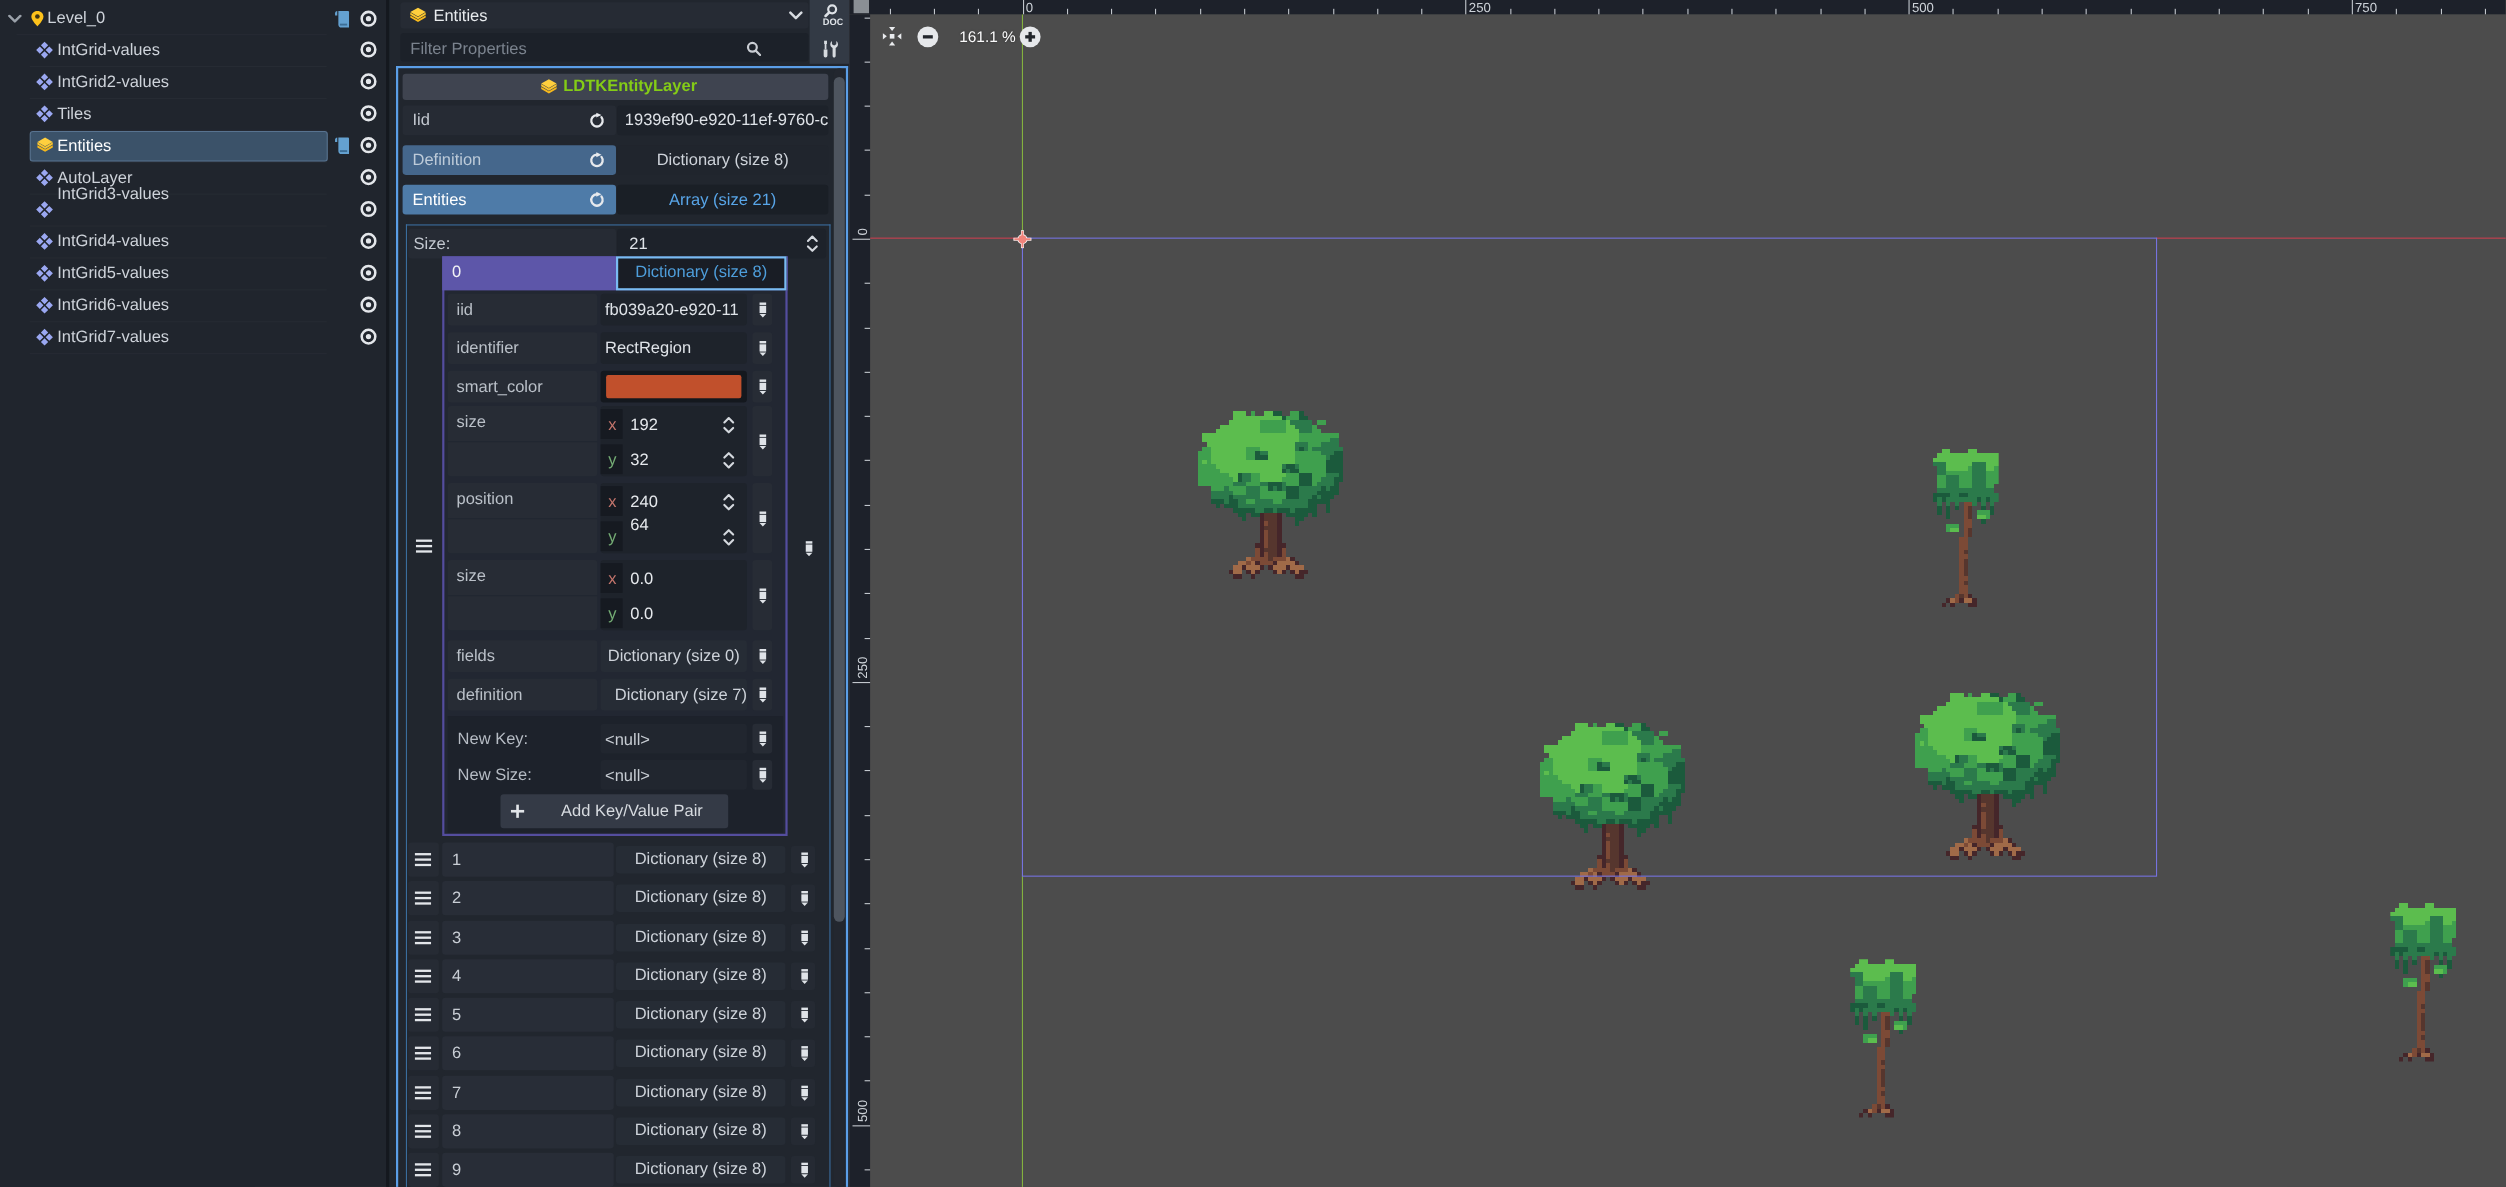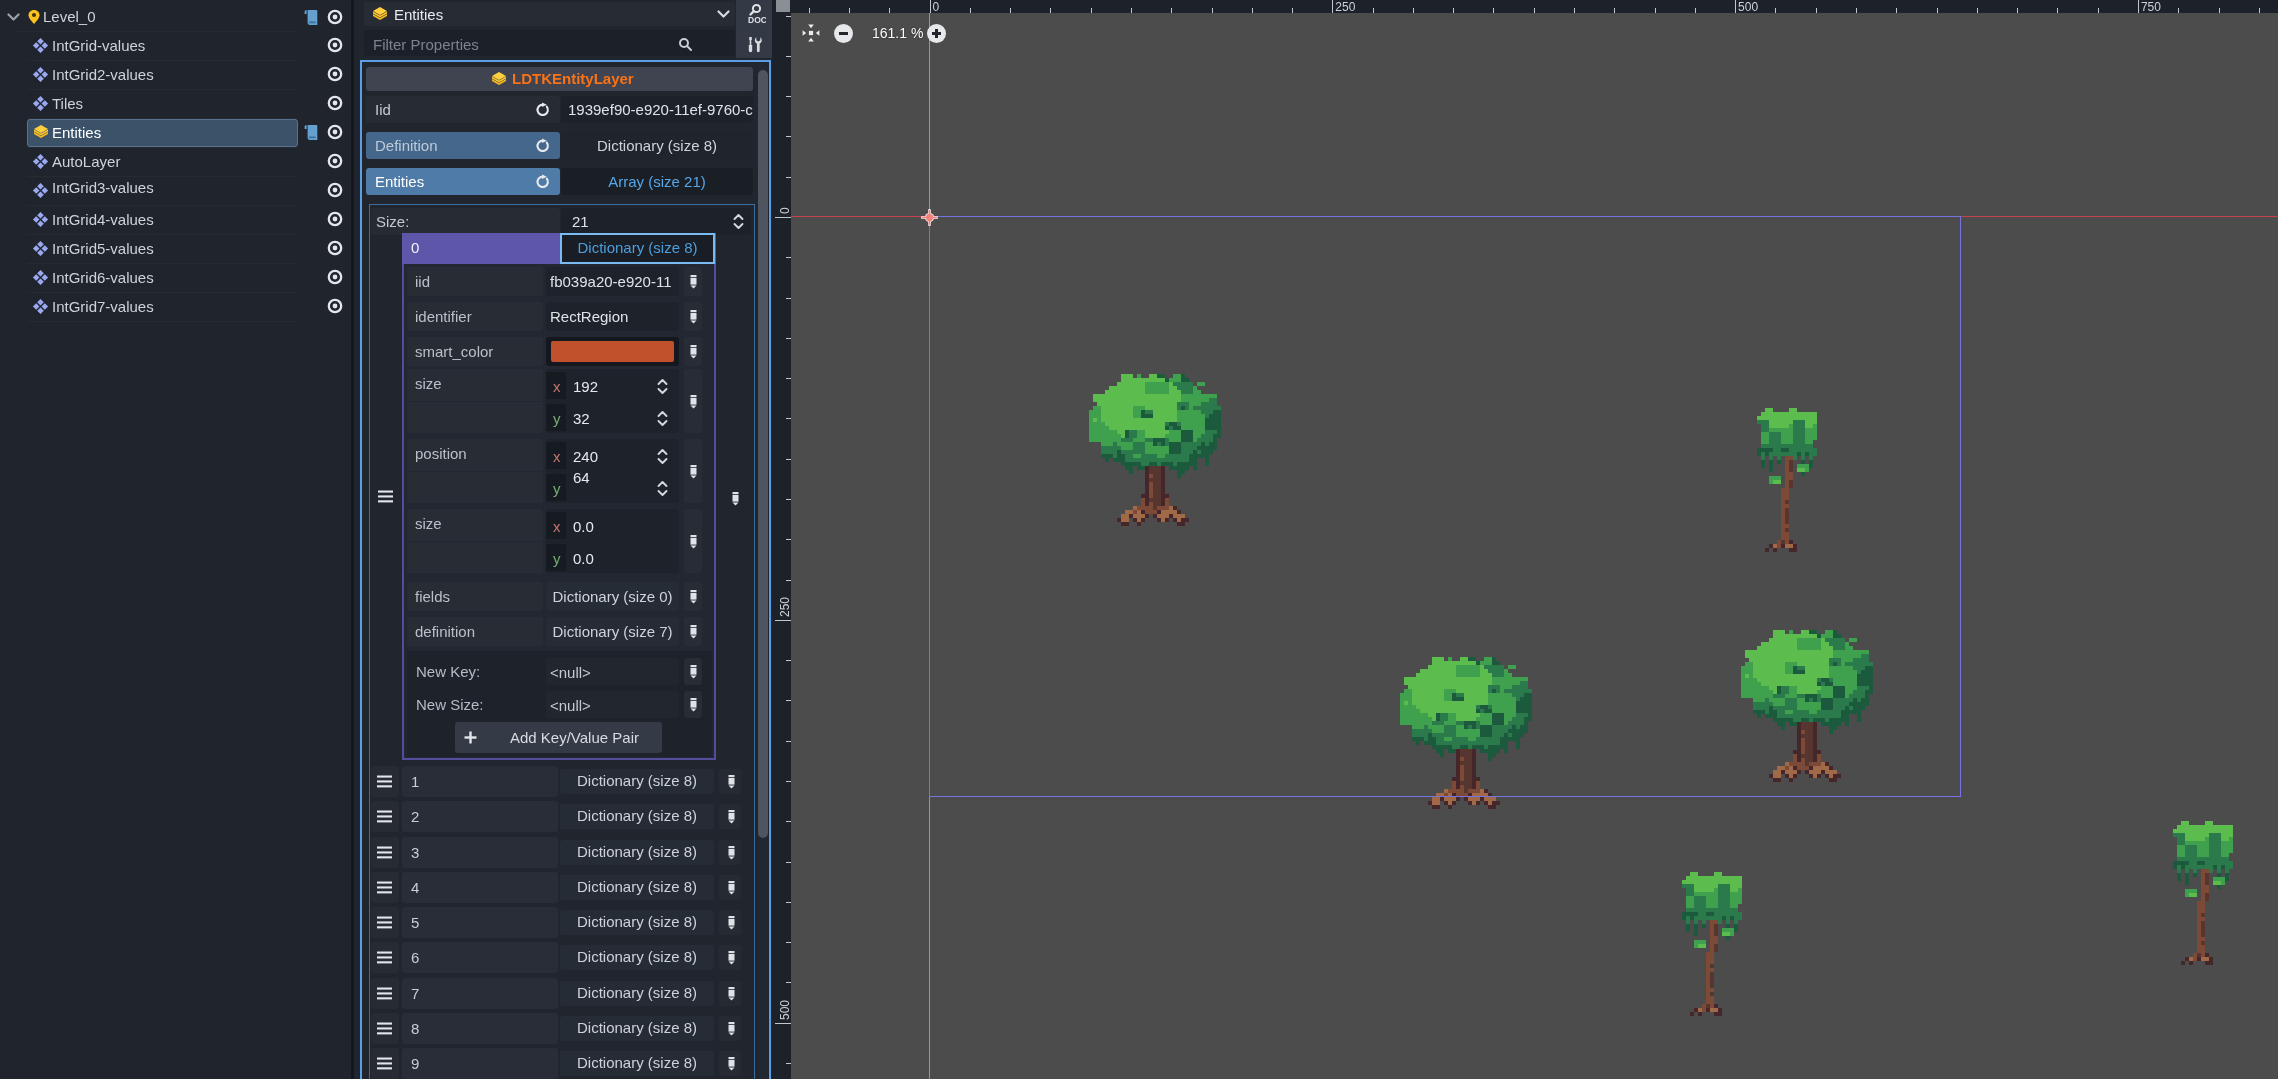--- a/index.html
+++ b/index.html
@@ -94,21 +94,21 @@
       </svg>
       <div class="trow" style="left:52px;top:153px">AutoLayer</div>
       <svg class="ico" style="left:326px;top:152px" width="18" height="18" viewBox="0 0 18 18">
         <circle cx="9" cy="9" r="6.2" fill="none" stroke="#e3e6ea" stroke-width="2.3"></circle>
         <circle cx="9" cy="9" r="2.4" fill="#e3e6ea"></circle>
       </svg>
       <div class="sep" style="left:27px;top:176px;width:270px"></div>
       <svg class="ico" style="left:32px;top:182px" width="17" height="17" viewBox="0 0 17 17">
         <path d="M8.5 0.9000000000000004 L11.8 4.2 L8.5 7.5 L5.2 4.2 ZM4.2 5.2 L7.5 8.5 L4.2 11.8 L0.9000000000000004 8.5 ZM12.8 5.2 L16.1 8.5 L12.8 11.8 L9.5 8.5 ZM8.5 9.5 L11.8 12.8 L8.5 16.1 L5.2 12.8 Z" fill="#9aa7f1"></path>
       </svg>
-      <div class="trow" style="left:52px;top:179px">IntGrid3-values</div>
+      <div class="trow" style="left:52px;top:168px">IntGrid3-values</div>
       <svg class="ico" style="left:326px;top:181px" width="18" height="18" viewBox="0 0 18 18">
         <circle cx="9" cy="9" r="6.2" fill="none" stroke="#e3e6ea" stroke-width="2.3"></circle>
         <circle cx="9" cy="9" r="2.4" fill="#e3e6ea"></circle>
       </svg>
       <div class="sep" style="left:27px;top:205px;width:270px"></div>
       <svg class="ico" style="left:32px;top:211px" width="17" height="17" viewBox="0 0 17 17">
         <path d="M8.5 0.9000000000000004 L11.8 4.2 L8.5 7.5 L5.2 4.2 ZM4.2 5.2 L7.5 8.5 L4.2 11.8 L0.9000000000000004 8.5 ZM12.8 5.2 L16.1 8.5 L12.8 11.8 L9.5 8.5 ZM8.5 9.5 L11.8 12.8 L8.5 16.1 L5.2 12.8 Z" fill="#9aa7f1"></path>
       </svg>
       <div class="trow" style="left:52px;top:211px">IntGrid4-values</div>
       <svg class="ico" style="left:326px;top:210px" width="18" height="18" viewBox="0 0 18 18">
@@ -178,21 +178,21 @@
       </svg>
       <div class="abs" style="left:0px;top:60px;width:2px;height:1019px;background:#5b9ee7"></div>
       <div class="abs" style="left:409px;top:60px;width:2px;height:1019px;background:#5b9ee7"></div>
       <div class="abs" style="left:0px;top:60px;width:411px;height:2px;background:#5b9ee7"></div>
       <div class="cell" style="left:6px;top:67px;width:387px;height:24px;background:#3f4450"></div>
       <svg class="ico" style="left:131px;top:71px" width="16" height="16" viewBox="0 0 16 16">
         <path d="M8 1 L15 5 L8 9 L1 5 Z" fill="#ffcf3e"></path>
         <path d="M1 8 L8 12 L15 8 L15 10 L8 14 L1 10 Z" fill="#f7b91c"></path>
         <path d="M1 5.4 L8 9.4 L15 5.4 L15 7.4 L8 11.4 L1 7.4 Z" fill="#fbc52c"></path>
       </svg>
-      <div class="txt" style="left:152px;top:70px;color:#f97316;font-weight:bold">LDTKEntityLayer</div>
+      <div class="txt" style="left:152px;top:70px;color:#84cc16;font-weight:bold">LDTKEntityLayer</div>
       <div class="abs" style="left:398px;top:62px;width:10px;height:1017px;background:#23272f;border-radius:5px"></div>
       <div class="abs" style="left:398px;top:70px;width:10px;height:768px;background:#4e555f;border-radius:5px"></div>
       <div class="cell lab" style="left:6px;top:96px;width:194px;height:27px"></div>
       <div class="txt" style="left:15px;top:101px;color:#c3c8d0">Iid</div>
       <svg class="ico" style="left:174px;top:102px" width="17" height="15" viewBox="0 0 17 15">
         <g transform="translate(17,0) scale(-1,1)">
           <path d="M8.4 2.6 A5.2 5.2 0 1 1 4.2 4.6" fill="none" stroke="#e6e9ed" stroke-width="2.1" stroke-linecap="round"></path>
           <path d="M8.9 0.4 L8.9 4.9 L4.2 2.65 Z" fill="#e6e9ed"></path>
         </g>
       </svg>
@@ -332,21 +332,21 @@
       <div class="txt" style="left:186px;top:588px;width:133px;text-align:center;color:#ced3da">Dictionary (size 0)</div>
       <div class="cell" style="left:324px;top:582px;width:18px;height:29px;background:#272c35"></div>
       <svg class="ico" style="left:329px;top:589px" width="9" height="15" viewBox="0 0 9 15">
         <rect x="1.5" y="1" width="6" height="2.2" fill="#dfe3e8"></rect>
         <rect x="1.5" y="4" width="6" height="6.6" fill="#dfe3e8"></rect>
         <path d="M1.5 11.4 H7.5 L4.5 14.6 Z" fill="#dfe3e8"></path>
       </svg>
       <div class="cell" style="left:47px;top:617px;width:136px;height:29px;background:#272c35"></div>
       <div class="txt" style="left:55px;top:623px;color:#bac0c8">definition</div>
       <div class="cell" style="left:186px;top:617px;width:133px;height:29px;background:#262c35"></div>
-      <div class="txt" style="left:186px;top:623px;width:133px;text-align:center;color:#ced3da">Dictionary (size 7)</div>
+      <div class="txt" style="left:186px;top:623px;width:133px;text-align:right;color:#ced3da">Dictionary (size 7)</div>
       <div class="cell" style="left:324px;top:617px;width:18px;height:29px;background:#272c35"></div>
       <svg class="ico" style="left:329px;top:624px" width="9" height="15" viewBox="0 0 9 15">
         <rect x="1.5" y="1" width="6" height="2.2" fill="#dfe3e8"></rect>
         <rect x="1.5" y="4" width="6" height="6.6" fill="#dfe3e8"></rect>
         <path d="M1.5 11.4 H7.5 L4.5 14.6 Z" fill="#dfe3e8"></path>
       </svg>
       <div class="abs" style="left:47px;top:651px;width:305px;height:106px;background:#1d222b"></div>
       <div class="txt" style="left:56px;top:663px;color:#b6bcc4">New Key:</div>
       <div class="cell" style="left:186px;top:658px;width:133px;height:27px;background:#21262f"></div>
       <div class="txt" style="left:190px;top:664px;color:#c6cbd2">&lt;null&gt;</div>

